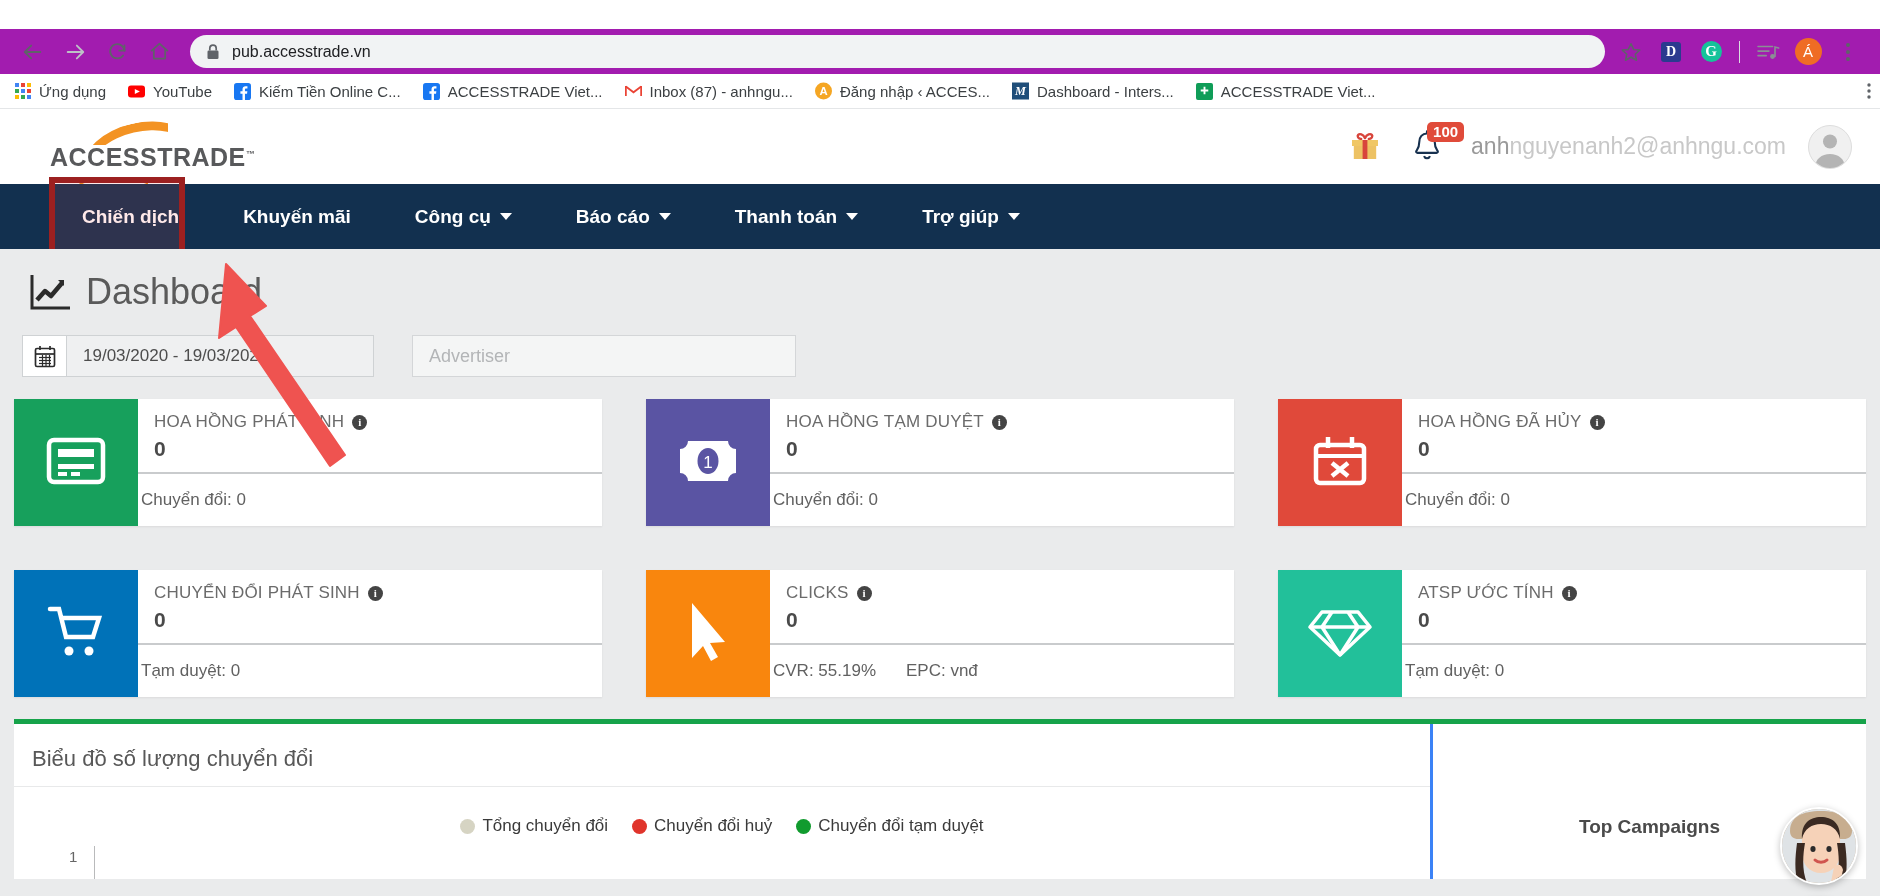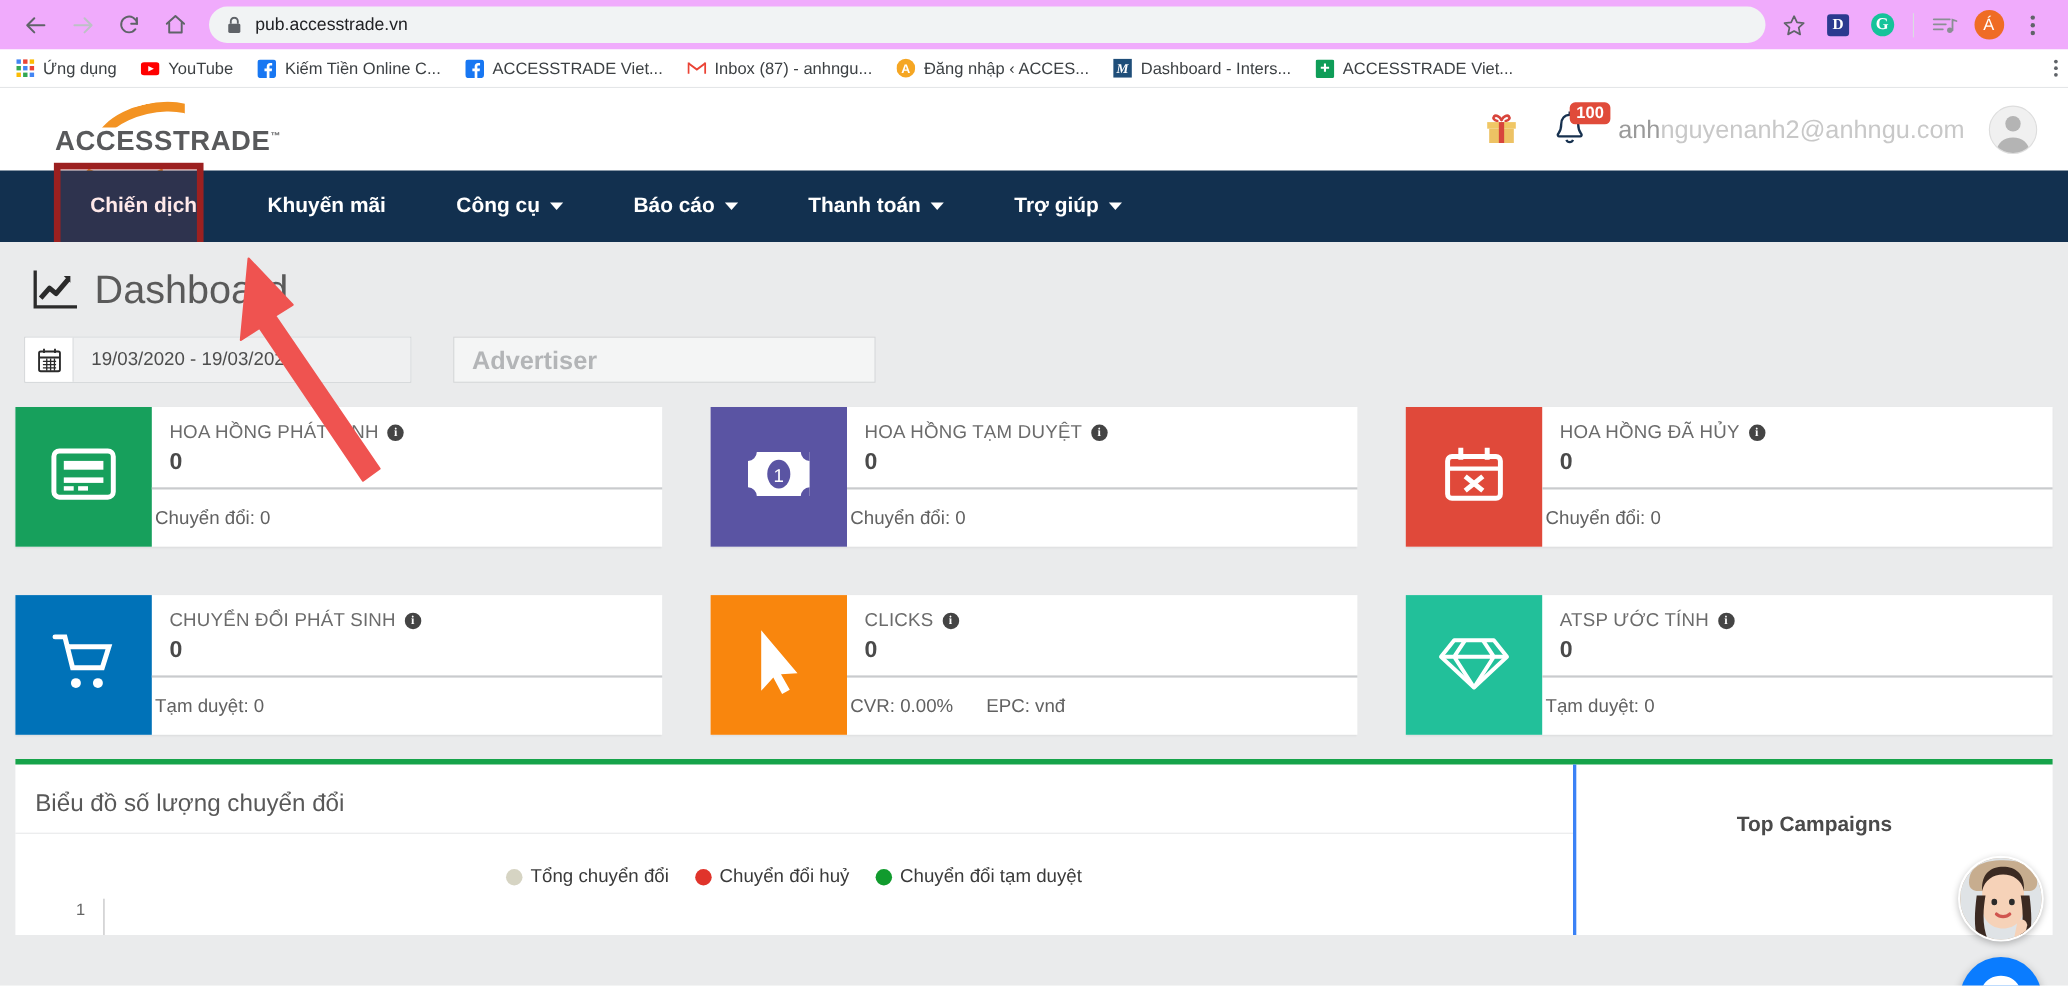--- a/index.html
+++ b/index.html
@@ -6,25 +6,26 @@
   html, body {
     width: 1880px; height: 896px;
     font-family: "Liberation Sans", sans-serif;
     background: #ffffff;
     overflow: hidden;
   }
 
   
   .browser-toolbar {
     height: 45px;
-    background: #f0abfc;
+    background: #a21caf;
     display: flex;
     align-items: center;
     padding: 0 14px;
     gap: 4px;
+    margin-top: 29px;
   }
   .nav-btn {
     width: 38px; height: 38px;
     display: flex; align-items: center; justify-content: center;
     border-radius: 50%;
     color: #5f6368;
     flex: none;
   }
   .nav-btn svg { display: block; }
   .omnibox {
@@ -255,23 +256,22 @@
     padding-left: 16px;
     font-size: 17px;
     color: #4d4d4d;
   }
   .advertiser-input {
     width: 384px; height: 42px;
     background: #f4f5f5;
     border: 1px solid #d4d6d8;
     display: flex; align-items: center;
     padding-left: 16px;
-    font-size: 23px;
+    font-size: 18px;
     color: #b3b5b7;
-    font-weight: bold;
   }
 
   
   .cards-grid {
     display: grid;
     grid-template-columns: repeat(3, 1fr);
     gap: 44px;
     padding: 22px 0 0 0;
   }
   .stat-card {
@@ -348,21 +348,21 @@
     border-left: 1px solid #b9babb;
   }
   .chart-axis-tick {
     position: absolute; left: -26px; top: 2px;
     font-size: 15px; color: #666;
   }
   .chart-right { width: 433px; flex: none; }
   .top-campaigns {
     text-align: center;
     font-size: 19px; font-weight: bold; color: #4a4a4a;
-    padding-top: 44px;
+    padding-top: 92px;
   }
 
   
   .chat-avatar {
     position: absolute;
     right: 22px; top: 558px;
     width: 78px; height: 78px;
     border-radius: 50%;
     overflow: hidden;
     border: 2px solid #ffffff;
@@ -767,21 +767,21 @@
         </div>
         <div class="card-body">
           <div class="card-top">
             <div class="card-label">
               <span>CLICKS</span>
               <span class="info-dot">i</span>
             </div>
             <div class="card-value">0</div>
           </div>
           <div class="card-foot">
-            <span>CVR: 0.00%</span>
+            <span>CVR: 55.19%</span>
             <span>EPC: vnđ</span>
           </div>
         </div>
       </div>
 
       <div class="stat-card">
         <div class="card-icon" style="background:#22c09a">
           <span>
             <svg width="66" height="56" viewBox="0 0 66 56" fill="none" stroke="#fff" stroke-width="3.6" stroke-linejoin="round">
               <path d="M15 8h36l12 15-30 28L3 23z"></path>

